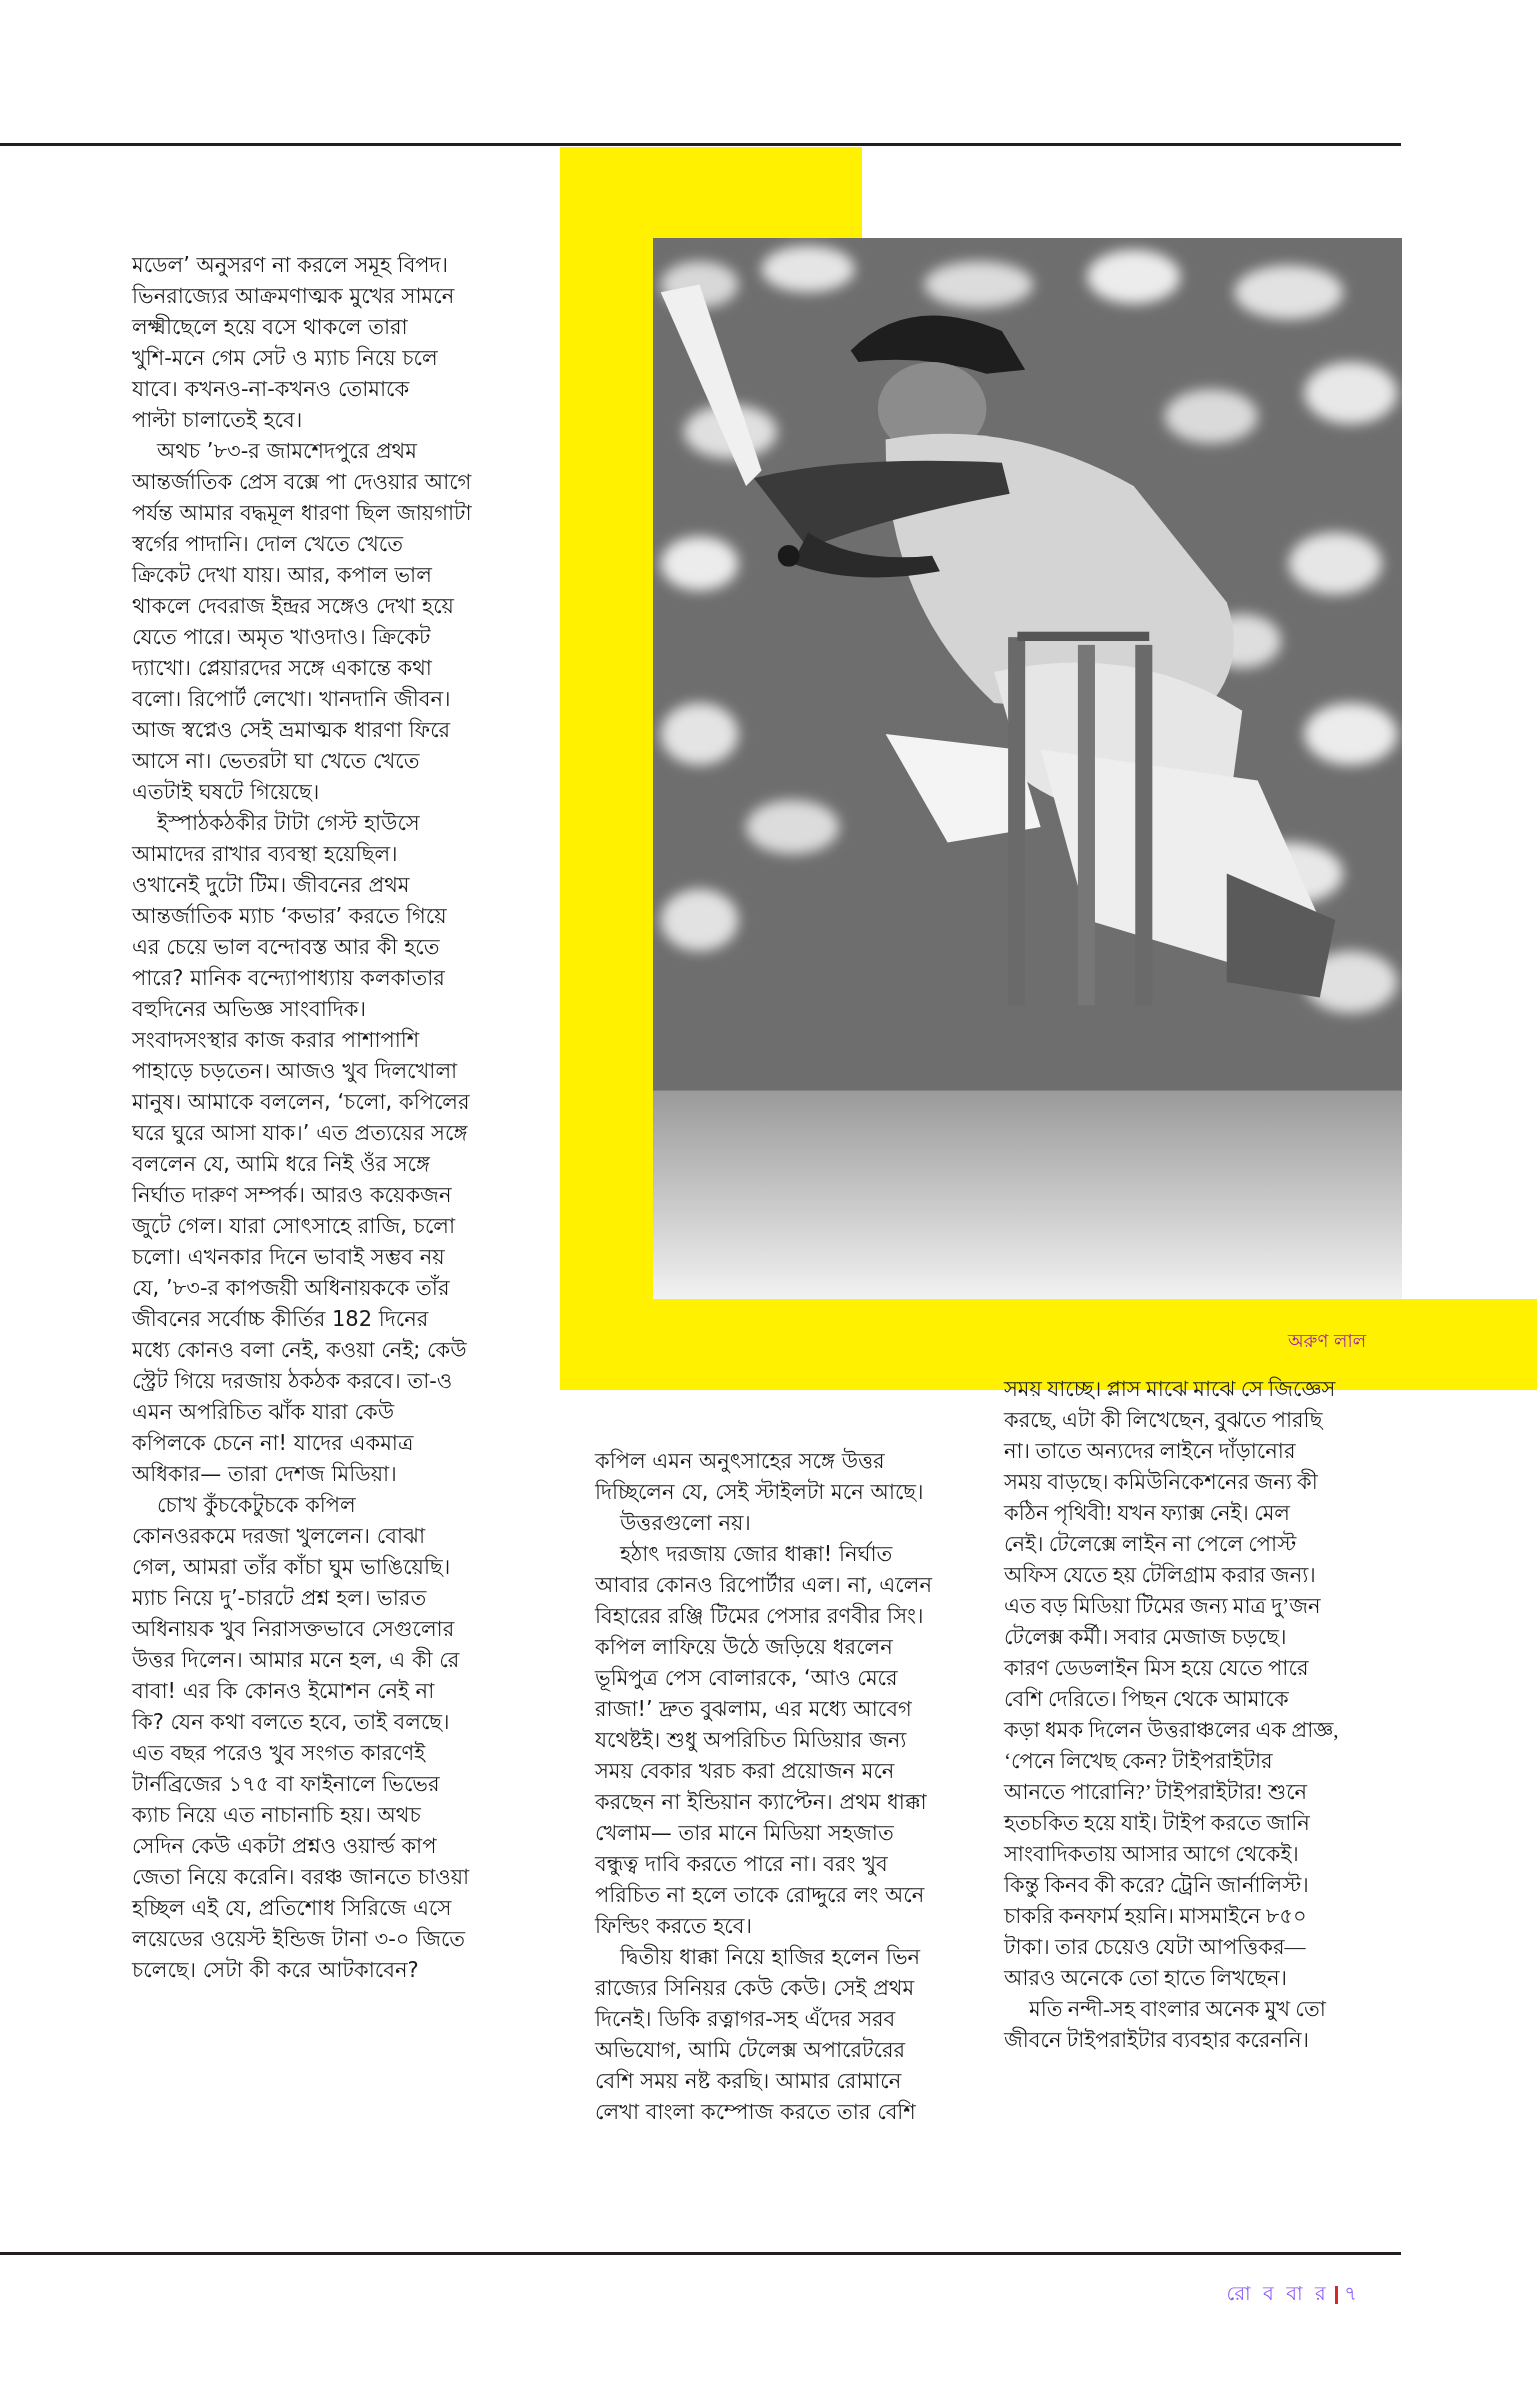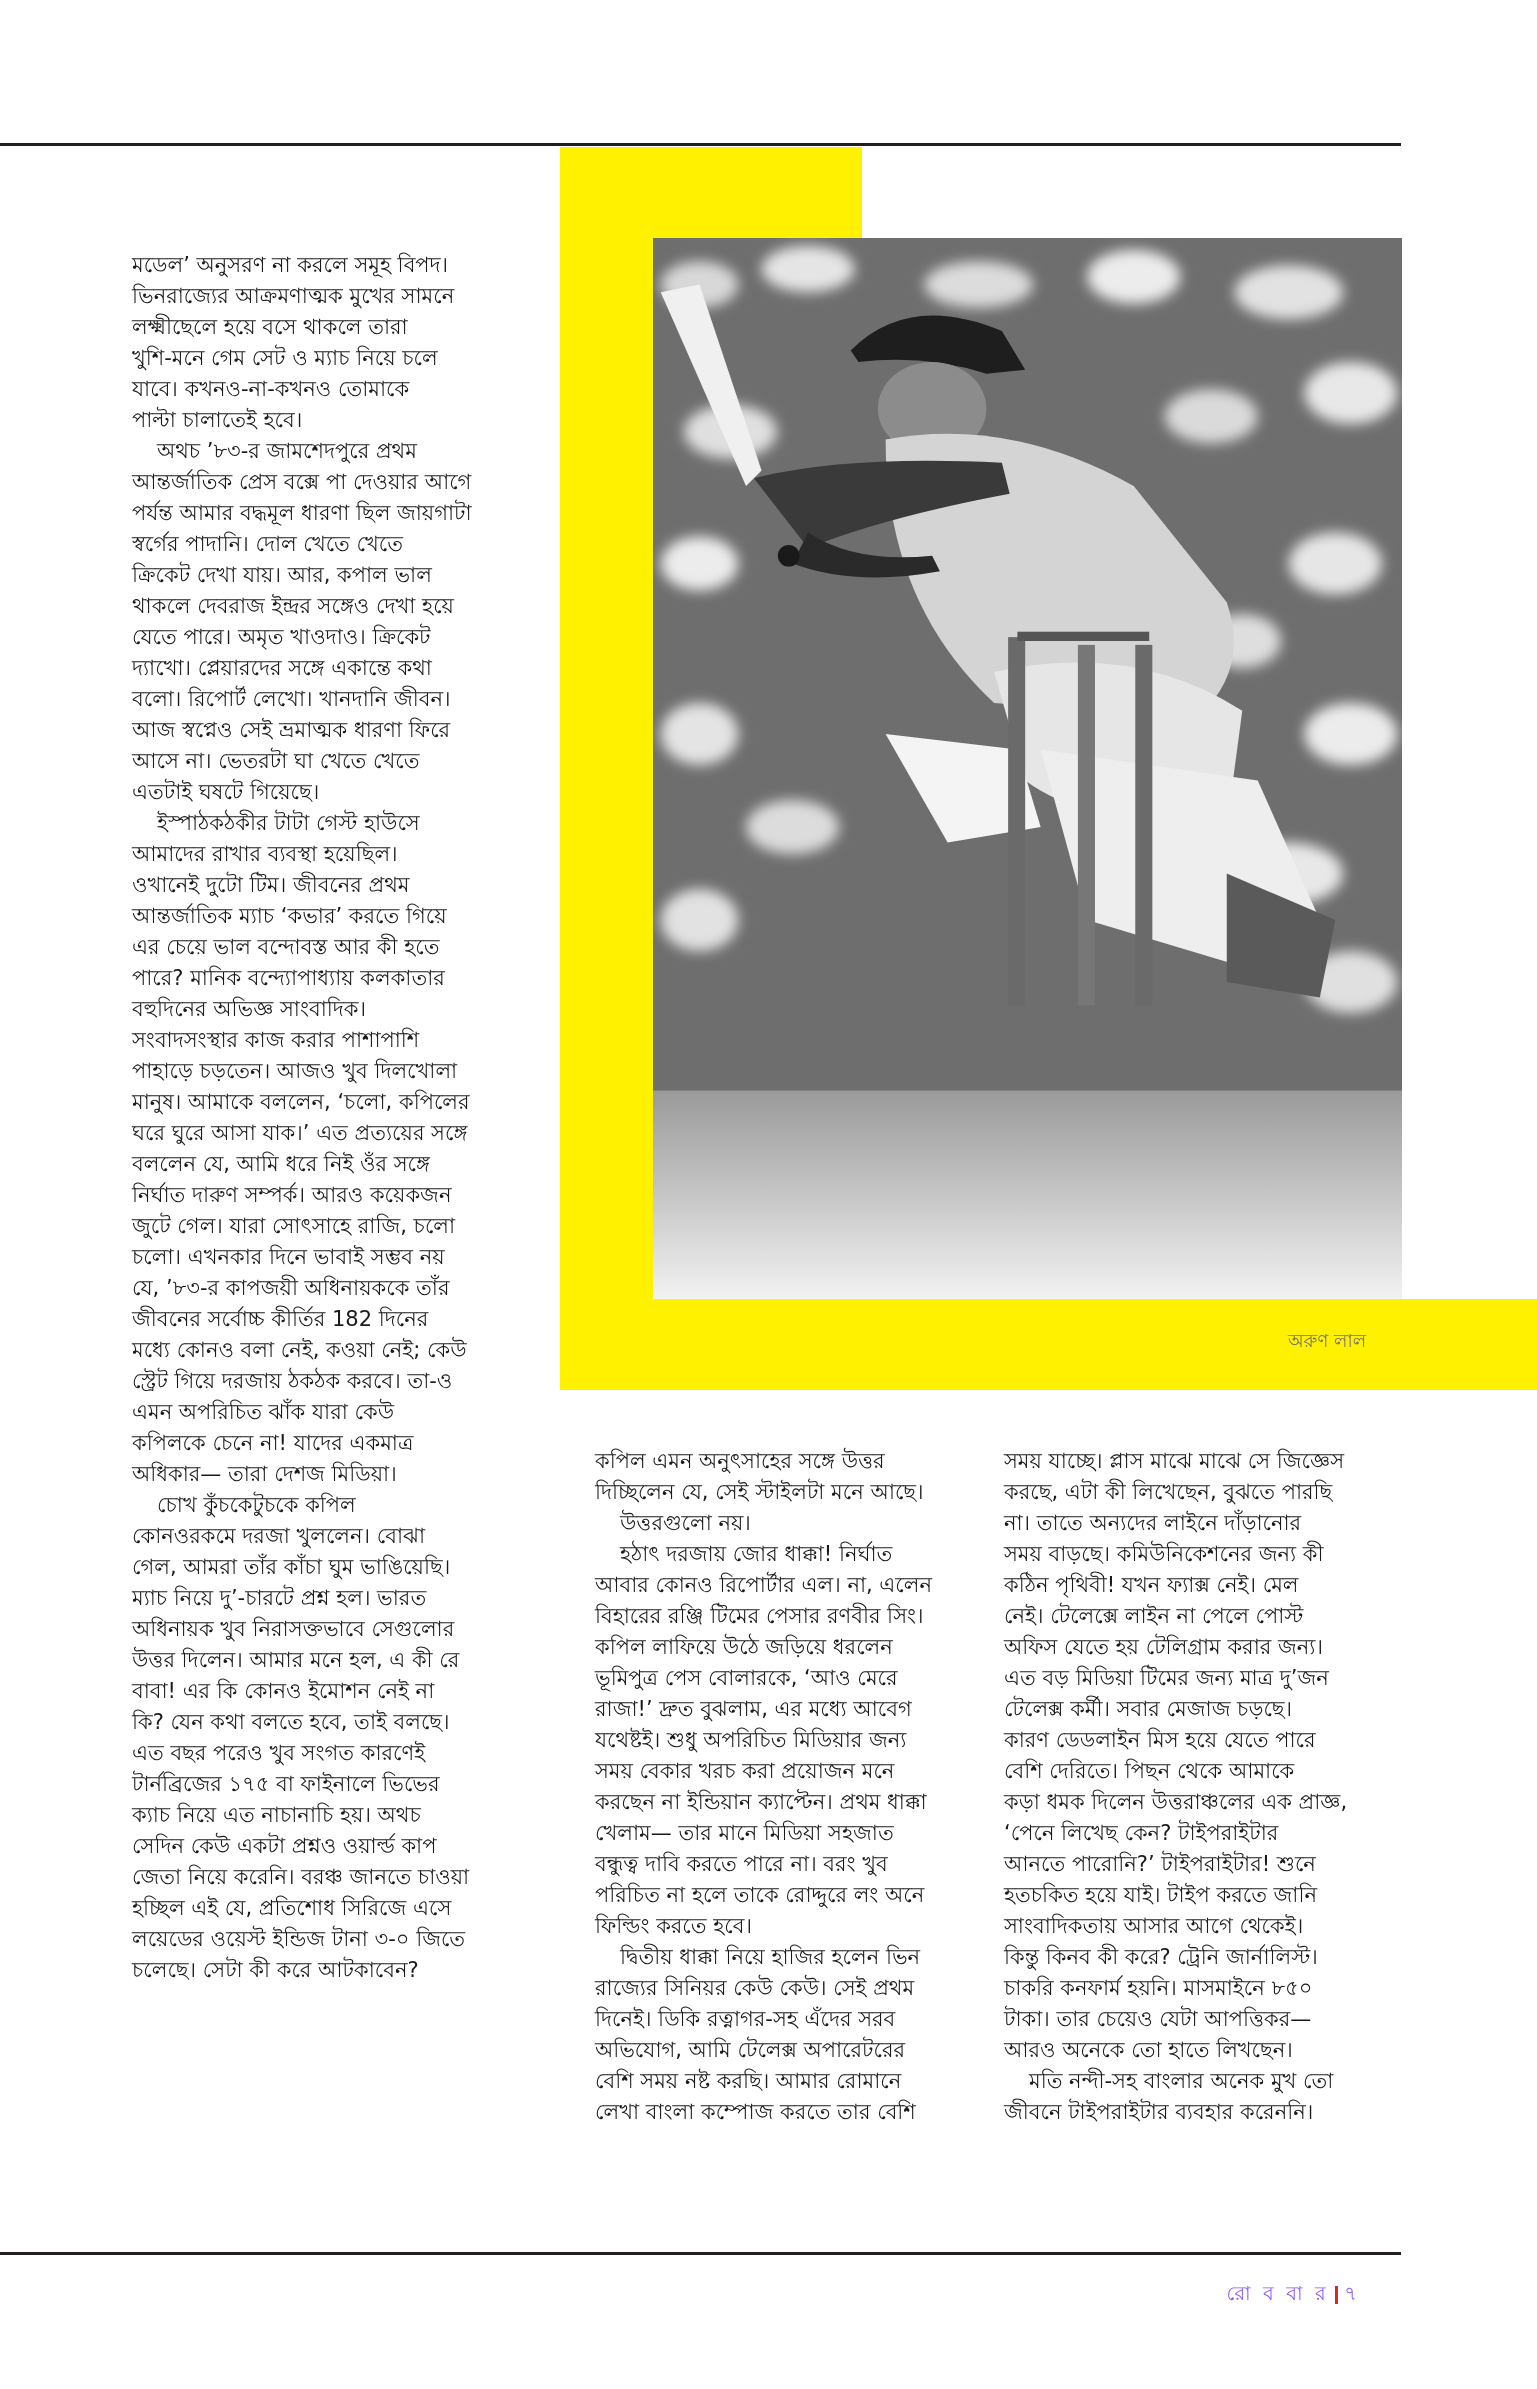--- a/index.html
+++ b/index.html
@@ -8,25 +8,25 @@
     .rule { position:absolute; left:0; width:1401px; height:3.1px; background:#231f20; }
     .rule.top { top:143px; }
     .rule.bottom { top:2252px; }
     .yellow { position:absolute; background:#fff100; }
     .y-top { left:560px; top:147px; width:302px; height:91px; }
     .y-left { left:560px; top:147px; width:93px; height:1242px; }
     .y-band { left:560px; top:1299px; width:978px; height:91px; }
     .photo { position:absolute; left:653px; top:238px; width:749px; height:1061px; overflow:hidden;
              background:#8a8a8a; }
     .photo svg { display:block; width:100%; height:100%; }
-    .caption { position:absolute; left:1288px; top:1327px; font-size:18px; color:#737373;text-align:center; }
+    .caption { position:absolute; left:1288px; top:1327px; font-size:18px; color:#a21caf;text-align:center; }
     .col { position:absolute; font-size:21px; line-height:31px; white-space:nowrap; }
     .col-left { left:132px; top:250px; width:434px; }
     .col-mid { left:595px; top:1446px; width:419px; }
-    .col-right { left:1004px; top:1446px; width:403px; }
+    .col-right { left:1004px; top:1374px; width:403px;font-family:Liberation Serif, serif; }
     .line { display:block; height:31px; }
     .line.indent { padding-left:25px; }
     .footer { position:absolute; top:2279px; right:178px; font-size:19.4px; color:#8b5cf6;
               letter-spacing:3.1px; display:flex; align-items:center; gap:6.2px; }
     .footer .bar { display:inline-block; width:3.1px; height:18.6px; background:#d7262e; }
   </style>
 </head>
 <body>
 
 <div class="rule top"></div>

